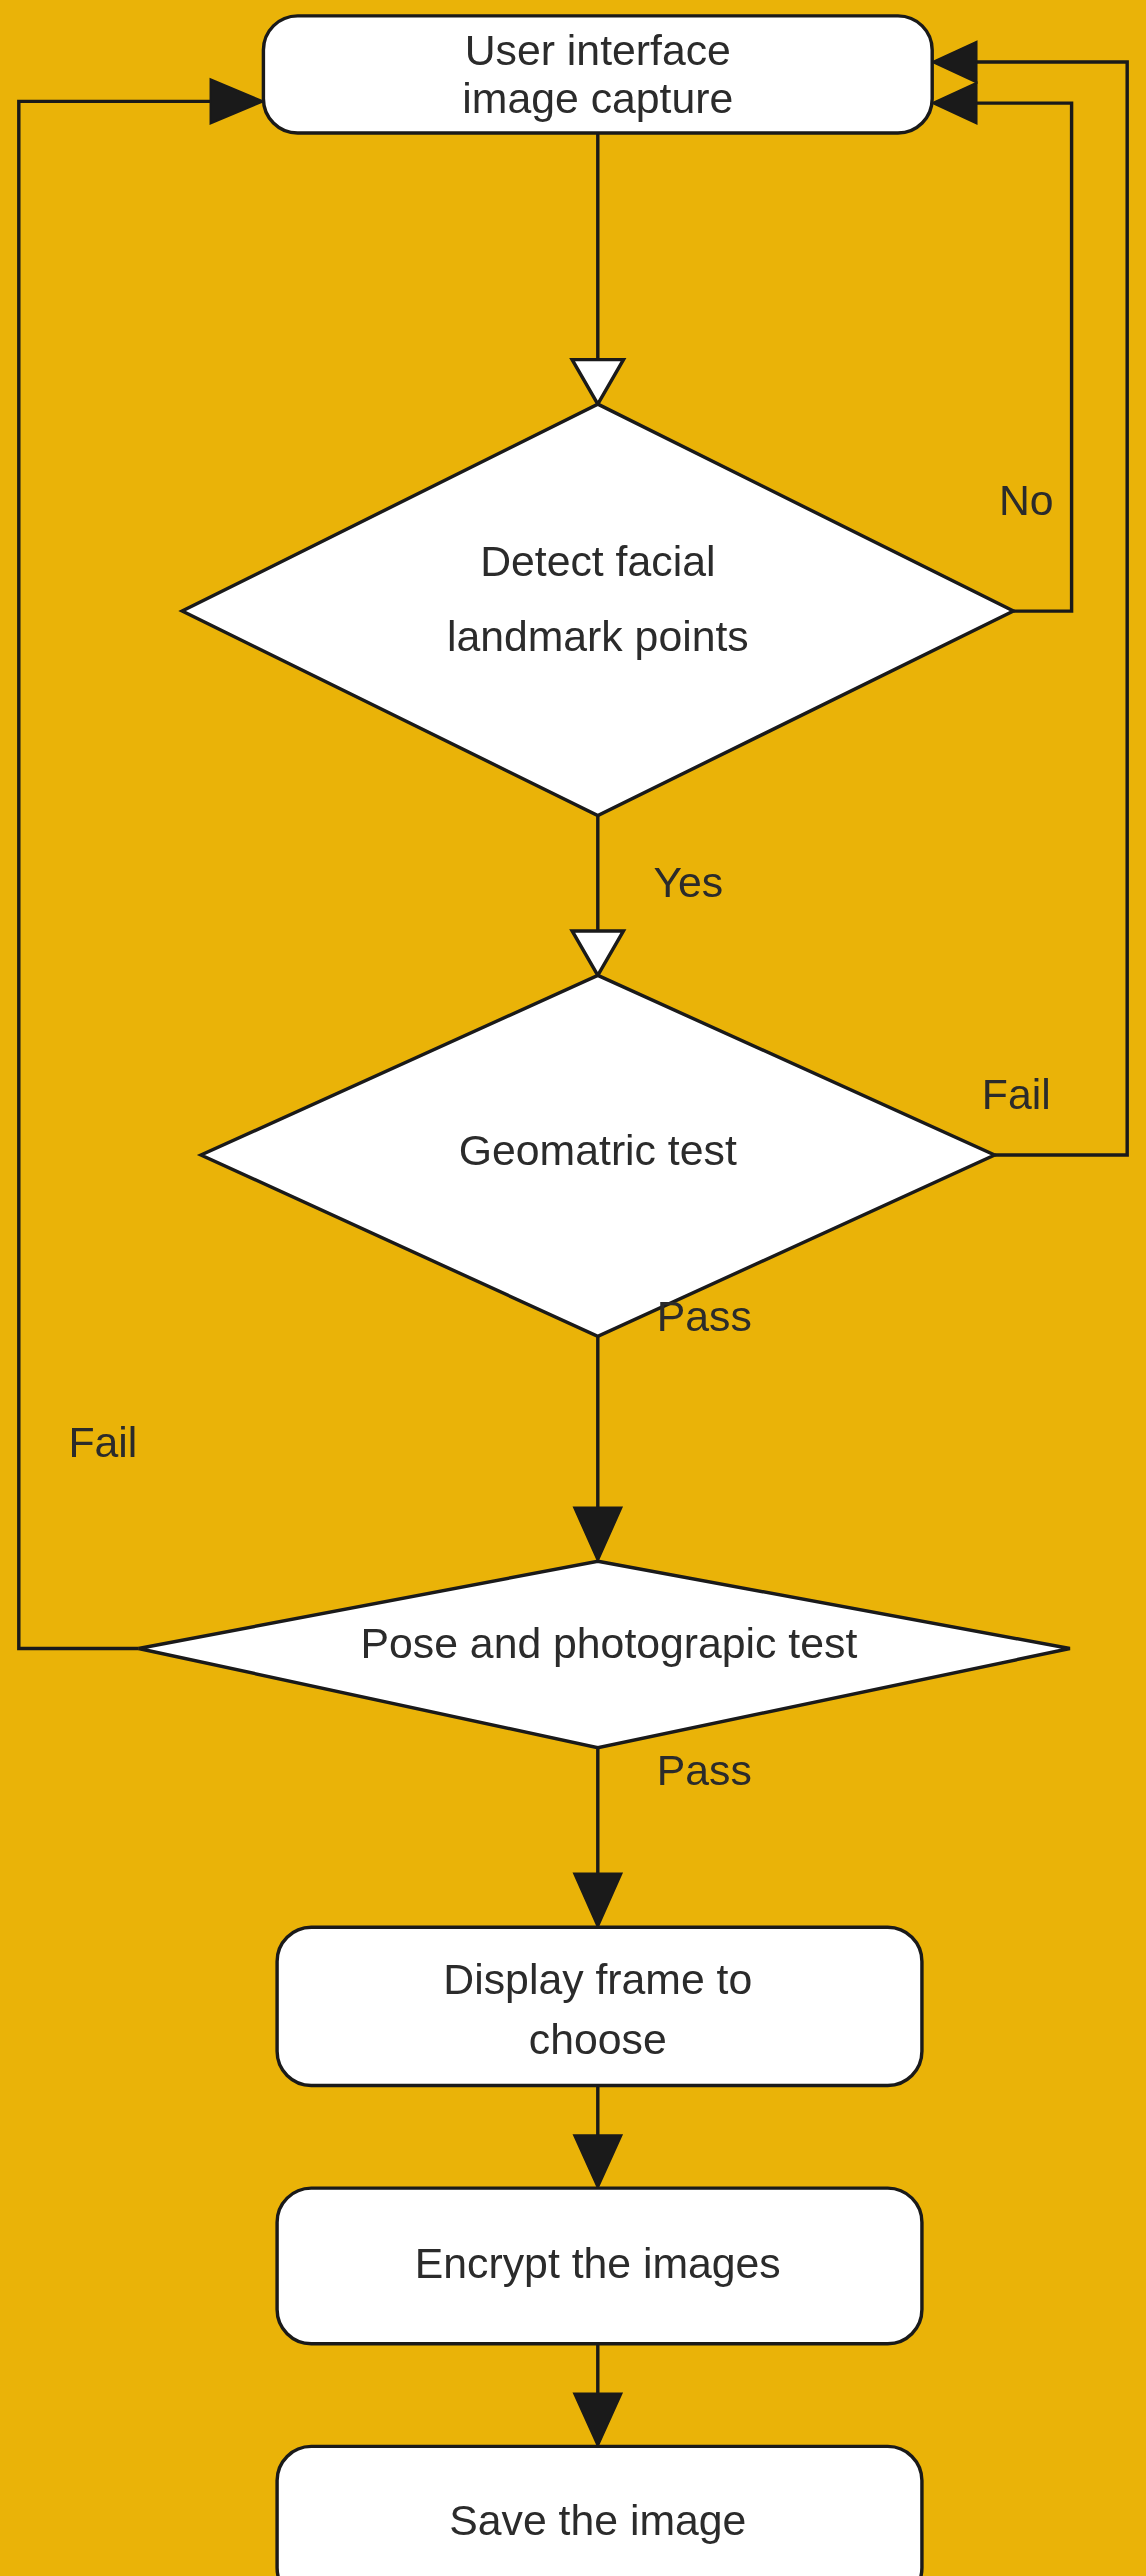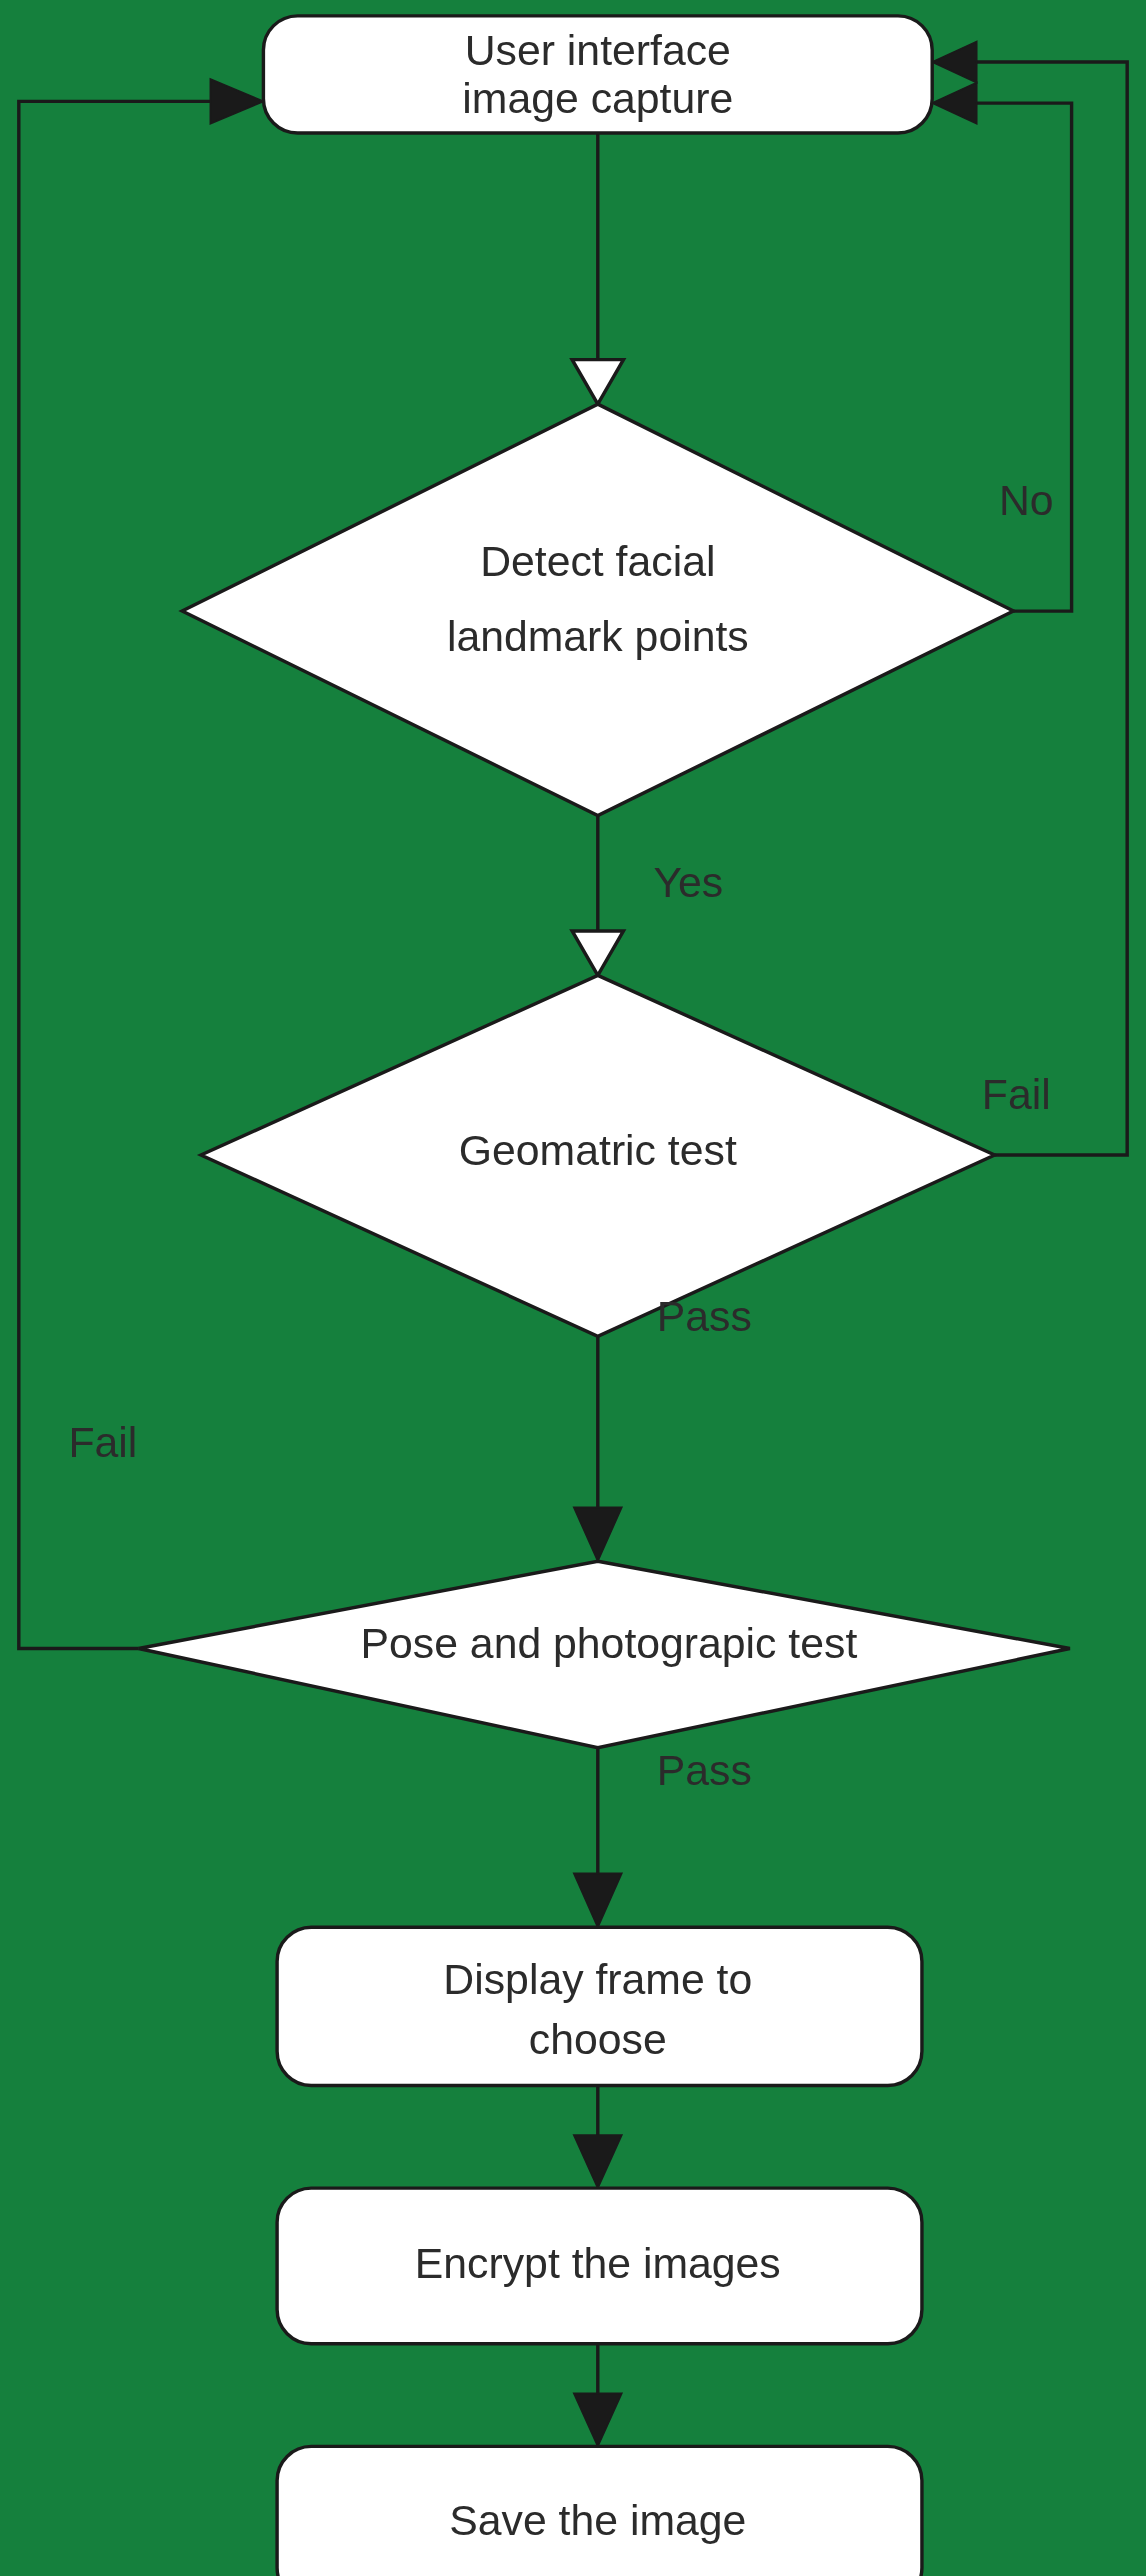--- a/index.html
+++ b/index.html
@@ -8,21 +8,21 @@
     padding: 0;
     background: #ffffff;
   }
   body {
     font-family: "Liberation Sans", sans-serif;
   }
   #diagram-root {
     position: relative;
     width: 1146px;
     height: 2576px;
-    background: #15803d;
+    background: #eab308;
     overflow: hidden;
   }
   #flow-svg {
     position: absolute;
     left: 0;
     top: 0;
     width: 1146px;
     height: 2576px;
     display: block;
   }

